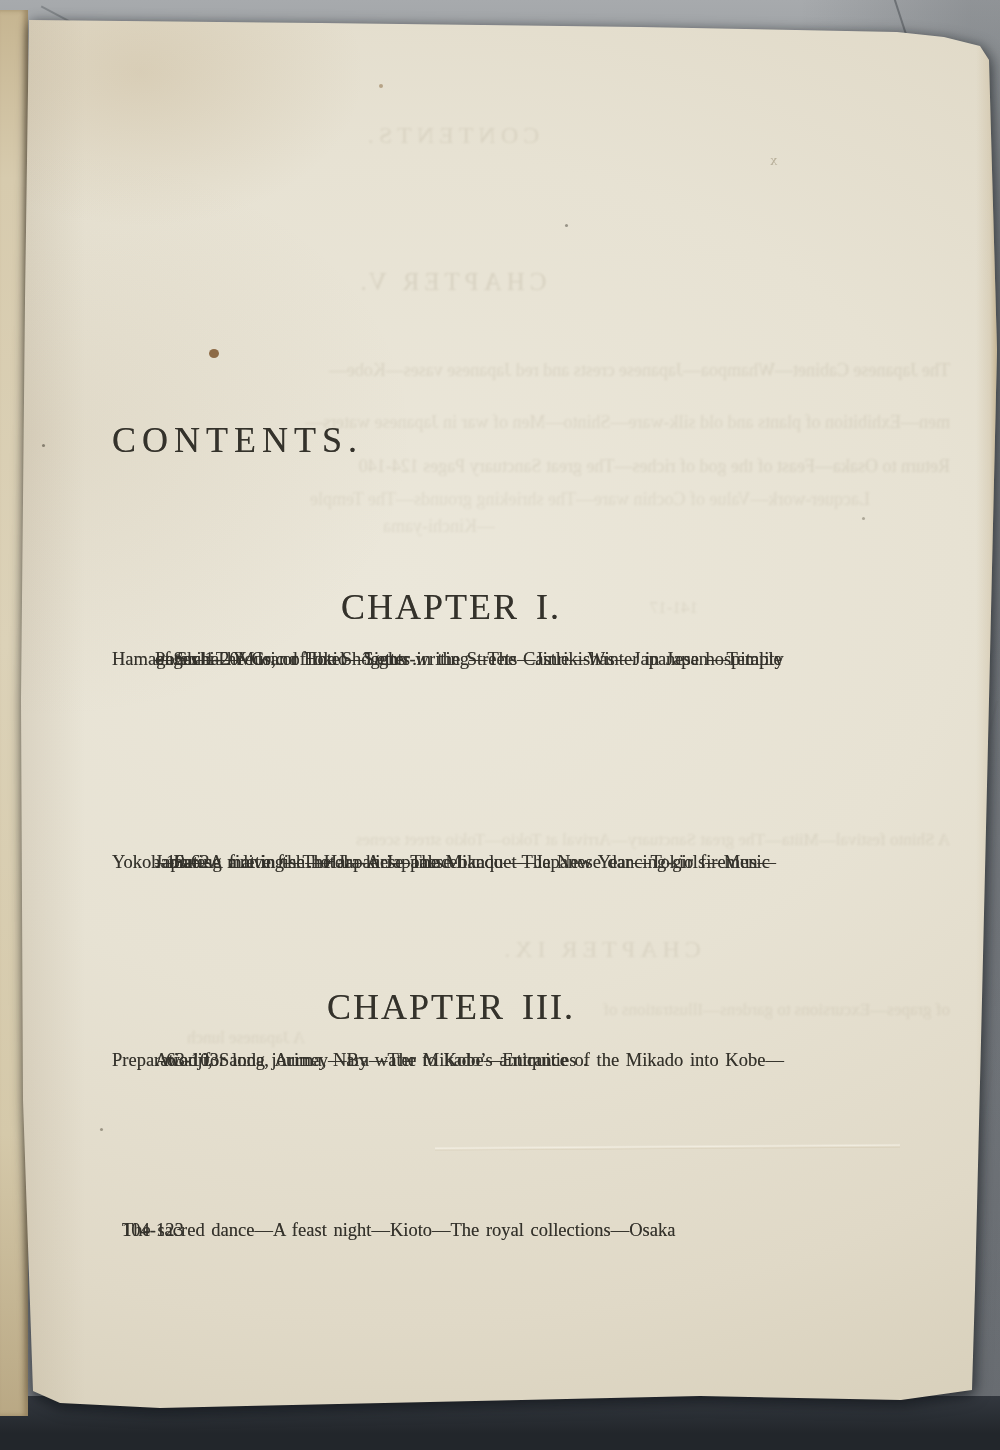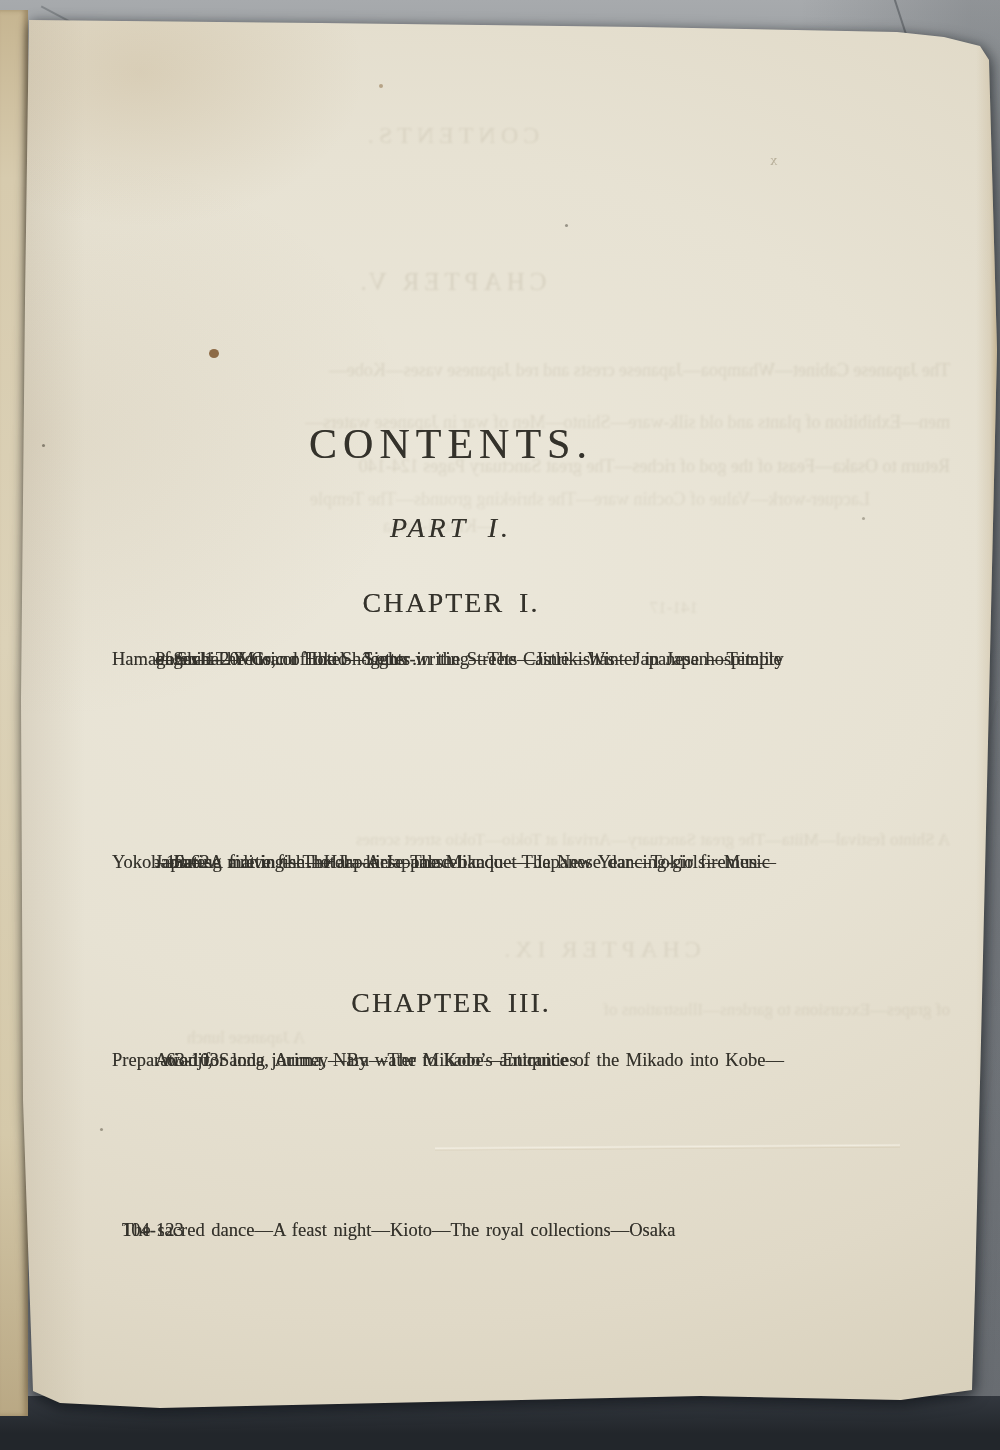--- a/index.html
+++ b/index.html
@@ -28,23 +28,23 @@
       linear-gradient(180deg,rgba(148,118,66,.38) 0 3px,rgba(148,118,66,.14) 7px,rgba(148,118,66,0) 16px),
       linear-gradient(270deg,rgba(158,128,76,.42) 0 4px,rgba(158,128,76,.16) 10px,rgba(158,128,76,0) 24px),
       linear-gradient(0deg,rgba(108,88,56,.32) 0 3px,rgba(236,231,219,.55) 6px 9px,rgba(108,88,56,0) 20px),
       radial-gradient(1250px 950px at 40% 40%,#ebe7da 0%,#e7e2d3 45%,#e0d9c7 78%,#d7cfba 100%);
     clip-path:polygon(29px 20px,320px 23px,640px 27px,897px 32px,944px 37px,980px 46px,989px 60px,997px 350px,989px 700px,982px 1000px,975px 1290px,972px 1390px,901px 1400px,700px 1396px,430px 1402px,160px 1408px,60px 1403px,33px 1391px,23px 1100px,21px 700px,25px 300px);}
   
   .ghost{transform:scaleX(-1);color:#82765a;filter:blur(1.3px);white-space:nowrap;overflow:hidden;}
   .ghost.h{letter-spacing:5px;}
   
   .pr{color:#34322b;text-shadow:0 0 .5px rgba(52,50,43,.55);}
-  .title{left:112px;width:678px;text-align:center;font-size:42px;letter-spacing:6px;line-height:1.1;}
+  .title{left:112px;width:678px;text-align:left;font-size:36px;letter-spacing:6px;line-height:1.1;}
   .part{left:112px;width:678px;text-align:center;font-size:28px;font-style:italic;letter-spacing:4px;word-spacing:8px;line-height:1.1;}
-  .chap{left:112px;width:678px;text-align:center;font-size:28px;letter-spacing:2px;word-spacing:6px;line-height:1.1;}
+  .chap{left:112px;width:678px;text-align:center;font-size:36px;letter-spacing:2px;word-spacing:6px;line-height:1.1;}
   .para{left:112px;width:678px;font-size:18.5px;line-height:27px;word-spacing:2px;white-space:nowrap;}
   .para .ind{padding-left:43px;}
   .lastline{display:flex;align-items:baseline;padding-left:43px;}
   .lastline.noind{padding-left:10px;}
   .lastline .dots{flex:1;display:flex;justify-content:space-evenly;padding:0 18px;}
   .lastline .pg{white-space:nowrap;}
   .speck{border-radius:50%;}
   .crease{transform:rotate(-0.4deg);opacity:.75;
     background:linear-gradient(180deg,rgba(255,253,246,0),rgba(252,249,240,.75) 45%,rgba(175,155,115,.28));}
 </style>
@@ -81,21 +81,20 @@
 
     <div class="speck" style="left:209px;top:349px;width:10px;height:9px;background:#6f4318;opacity:.75;filter:blur(.6px);"></div>
     <div class="speck" style="left:379px;top:84px;width:4px;height:4px;background:#8a6a40;opacity:.5;filter:blur(.5px);"></div>
     <div class="speck" style="left:42px;top:444px;width:3px;height:3px;background:#50493c;opacity:.6;"></div>
     <div class="speck" style="left:565px;top:224px;width:3px;height:3px;background:#4a453c;opacity:.5;"></div>
     <div class="speck" style="left:100px;top:1128px;width:3px;height:3px;background:#55503f;opacity:.5;"></div>
     <div class="speck" style="left:862px;top:517px;width:3px;height:3px;background:#55503f;opacity:.4;"></div>
     <div class="crease" style="left:435px;top:1145px;width:465px;height:4px;"></div>
 
     <div class="pr title" style="top:421px;">CONTENTS.</div>
-    <div class="pr part" style="top:513px;">PART I.</div>
 
     <div class="pr chap" style="top:588px;">CHAPTER I.</div>
     <div class="pr para" style="top:646px;">
       <div>Hamagoten—The Grand Hotel—Sights in the Streets—Jinrikishas—Japanese hospitality</div>
       <div class="ind">—Sachi—Yedo, or Tokio—Letter-writing—The Castle—Winter in Japan—Temple</div>
       <div class="lastline">
         <span>of Shiba—Music of the Shôguns .</span>
         <span class="dots" style="word-spacing:44px;">. . . .</span>
         <span class="pg">Pages 1-20</span>
       </div>

